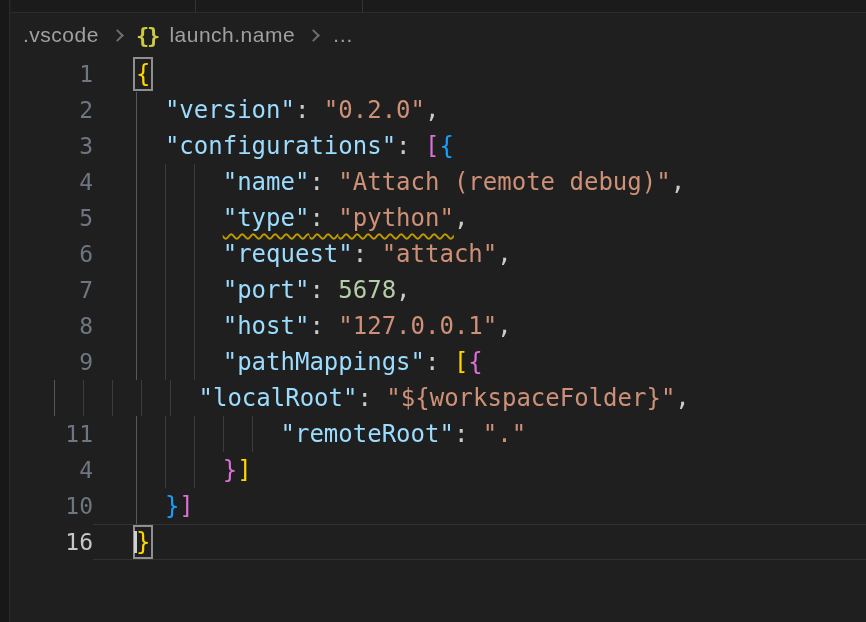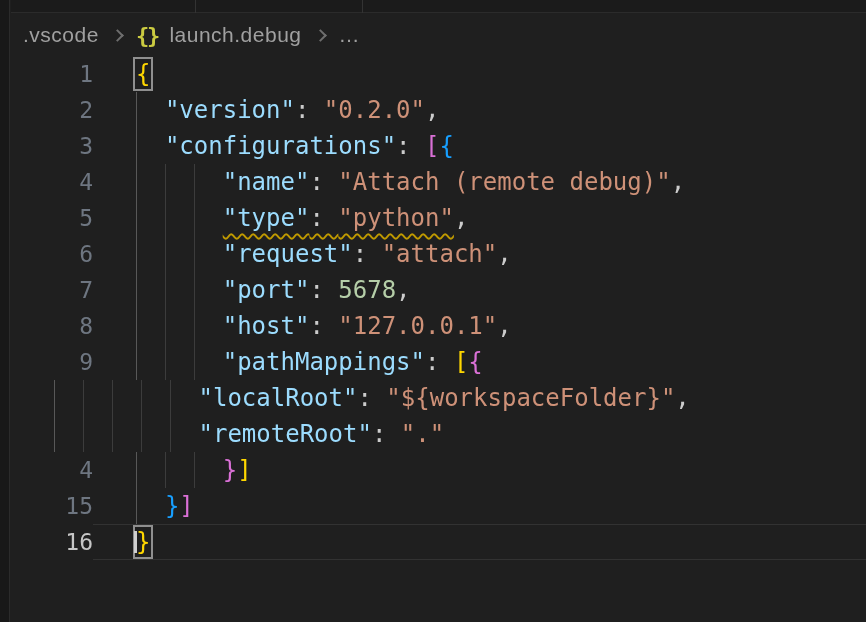--- a/index.html
+++ b/index.html
@@ -65,21 +65,21 @@
   <div class="tab-strip">
     <div class="tab-divider d1"></div>
     <div class="tab-divider d2"></div>
   </div>
 
   <div class="main">
     <div class="breadcrumb-bar">
       <span class="crumb">.vscode</span>
       <span class="chevron"></span>
       <span class="json-icon">{}</span>
-      <span class="crumb">launch.debug</span>
+      <span class="crumb">launch.name</span>
       <span class="chevron"></span>
       <span class="ellipsis">…</span>
     </div>
 
     <div class="rows">
         <div class="row">
           <div class="ln">1</div>
           <div class="code"><span class="tok-b1 match-box">{</span></div>
         </div>
         <div class="row">
@@ -111,28 +111,29 @@
           <div class="code"><span class="guide g0" style="left: calc(0ch + 43px);"></span><span class="guide" style="left: calc(2ch + 43px);"></span><span class="guide" style="left: calc(4ch + 43px);"></span>      <span class="tok-k">"host"</span><span class="tok-p">: </span><span class="tok-s">"127.0.0.1"</span><span class="tok-p">,</span></div>
         </div>
         <div class="row">
           <div class="ln">9</div>
           <div class="code"><span class="guide g0" style="left: calc(0ch + 43px);"></span><span class="guide" style="left: calc(2ch + 43px);"></span><span class="guide" style="left: calc(4ch + 43px);"></span>      <span class="tok-k">"pathMappings"</span><span class="tok-p">: </span><span class="tok-b1">[</span><span class="tok-b2">{</span></div>
         </div>
         <div class="row">
           <div class="code"><span class="guide g0" style="left: calc(0ch + 43px);"></span><span class="guide" style="left: calc(2ch + 43px);"></span><span class="guide" style="left: calc(4ch + 43px);"></span><span class="guide" style="left: calc(6ch + 43px);"></span><span class="guide" style="left: calc(8ch + 43px);"></span>          <span class="tok-k">"localRoot"</span><span class="tok-p">: </span><span class="tok-s">"${workspaceFolder}"</span><span class="tok-p">,</span></div>
         </div>
         <div class="row">
+          <div class="ln">11</div>
           <div class="code"><span class="guide g0" style="left: calc(0ch + 43px);"></span><span class="guide" style="left: calc(2ch + 43px);"></span><span class="guide" style="left: calc(4ch + 43px);"></span><span class="guide" style="left: calc(6ch + 43px);"></span><span class="guide" style="left: calc(8ch + 43px);"></span>          <span class="tok-k">"remoteRoot"</span><span class="tok-p">: </span><span class="tok-s">"."</span></div>
         </div>
         <div class="row">
           <div class="ln">4</div>
           <div class="code"><span class="guide g0" style="left: calc(0ch + 43px);"></span><span class="guide" style="left: calc(2ch + 43px);"></span><span class="guide" style="left: calc(4ch + 43px);"></span>      <span class="tok-b2">}</span><span class="tok-b1">]</span></div>
         </div>
         <div class="row">
-          <div class="ln">15</div>
+          <div class="ln">10</div>
           <div class="code"><span class="guide g0" style="left: calc(0ch + 43px);"></span>  <span class="tok-b3">}</span><span class="tok-b2">]</span></div>
         </div>
         <div class="row current">
           <div class="ln">16</div>
           <div class="code"><span class="tok-b1 match-box cursor-before">}</span></div>
         </div>
       </div>
   </div>
 </div>
 

